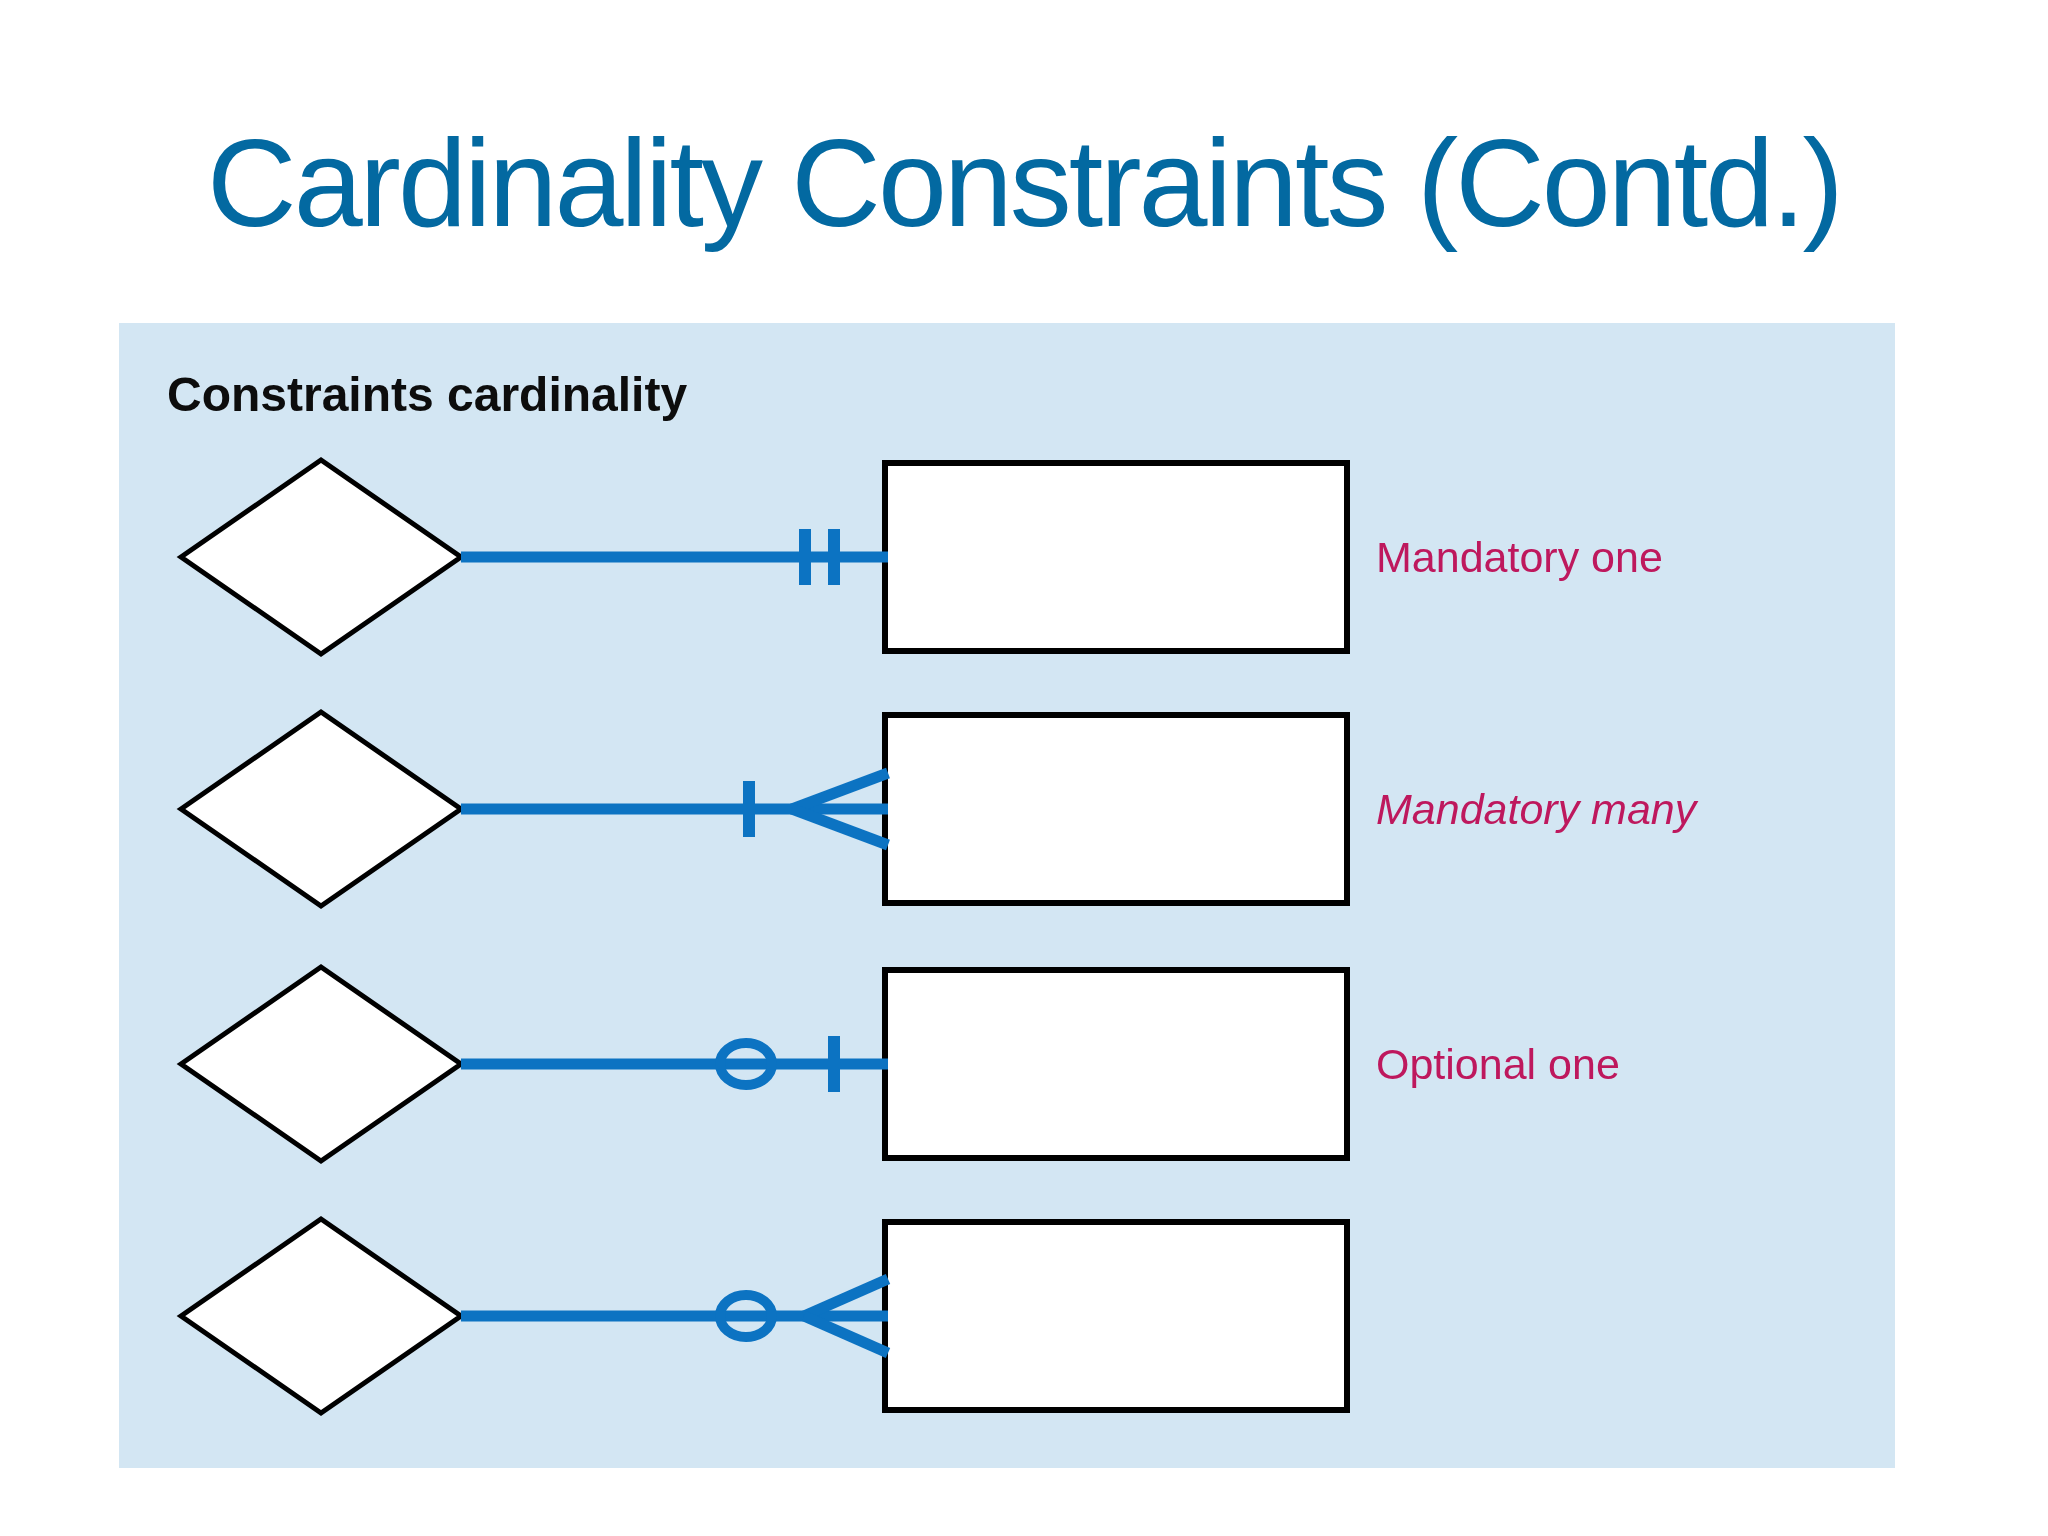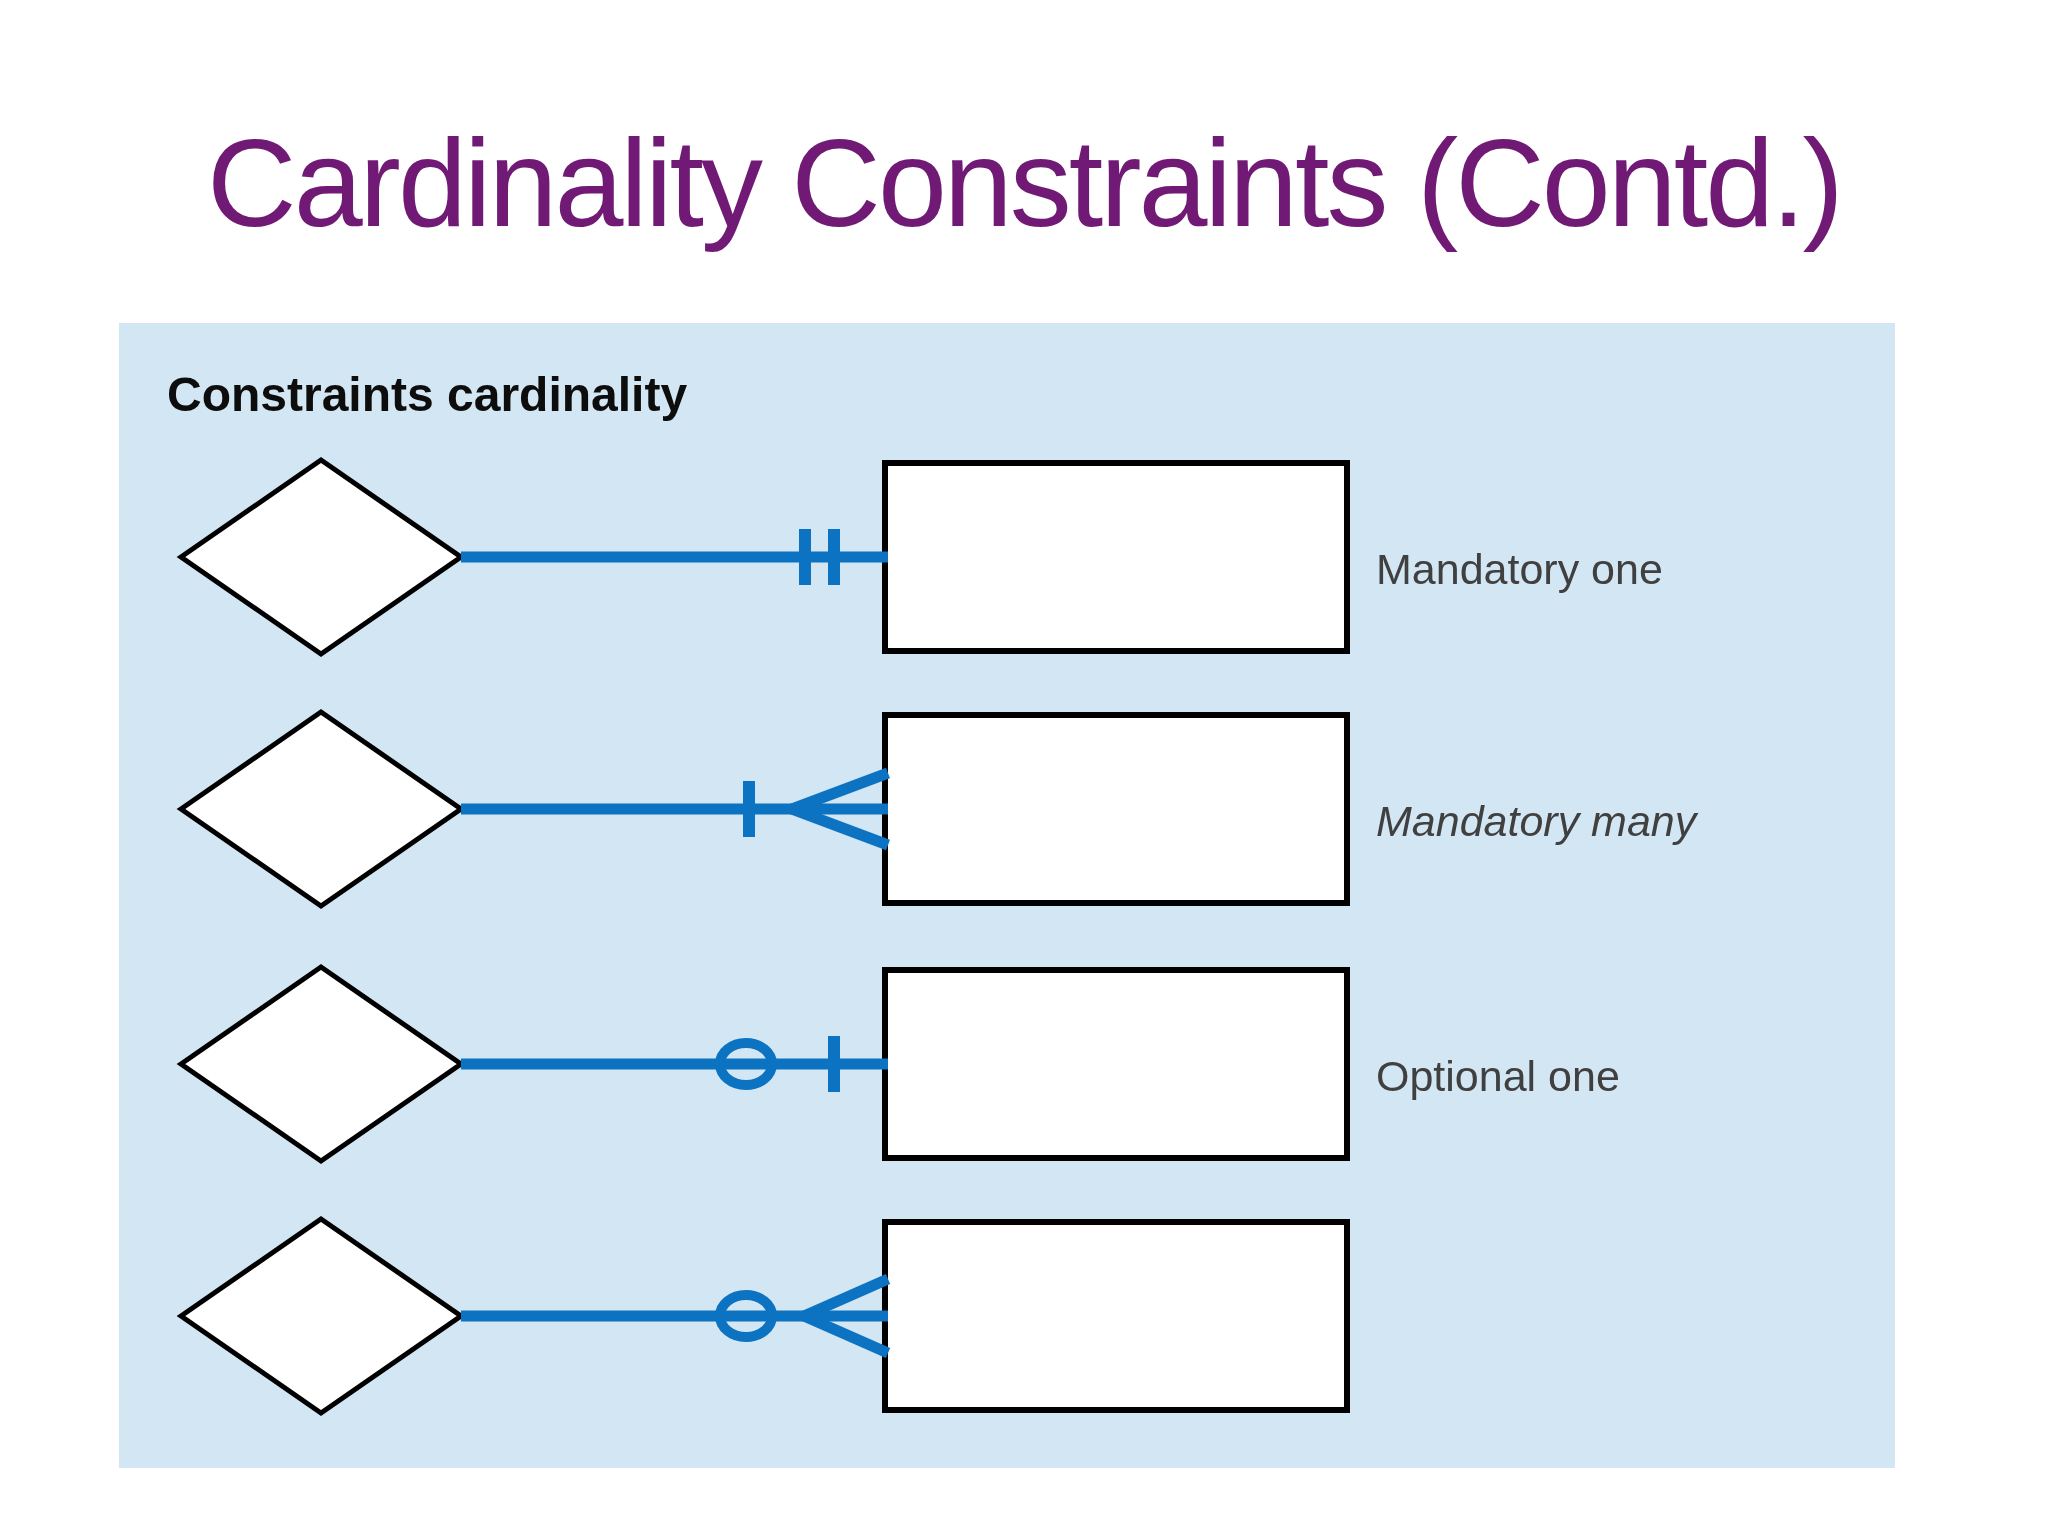--- a/index.html
+++ b/index.html
@@ -16,21 +16,21 @@
   }
   .slide-title {
     position: absolute;
     top: 112px;
     left: 0;
     width: 2048px;
     text-align: center;
     font-size: 124px;
     letter-spacing: -3px;
     line-height: 1.15;
-    color: #701a75;
+    color: #0369a1;
     white-space: nowrap;
   }
   .panel {
     position: absolute;
     left: 119px;
     top: 323px;
     width: 1776px;
     height: 1145px;
     background: #d3e6f3;
   }
@@ -50,23 +50,22 @@
     width: 1776px;
     height: 1145px;
     display: block;
   }
   .row-label {
     position: absolute;
     left: 1257px;
     height: 60px;
     line-height: 60px;
     font-size: 43px;
-    color: #404040;
+    color: #be185d;
     white-space: nowrap;
-    margin-top: 12px;
   }
   .label-1 { top: 204px; }
   .label-2 { top: 456px; font-style: italic; }
   .label-3 { top: 711px; }
   .label-4 { top: 963px; }
 
   
   .shape {
     fill: #ffffff;
     stroke: #000000;

